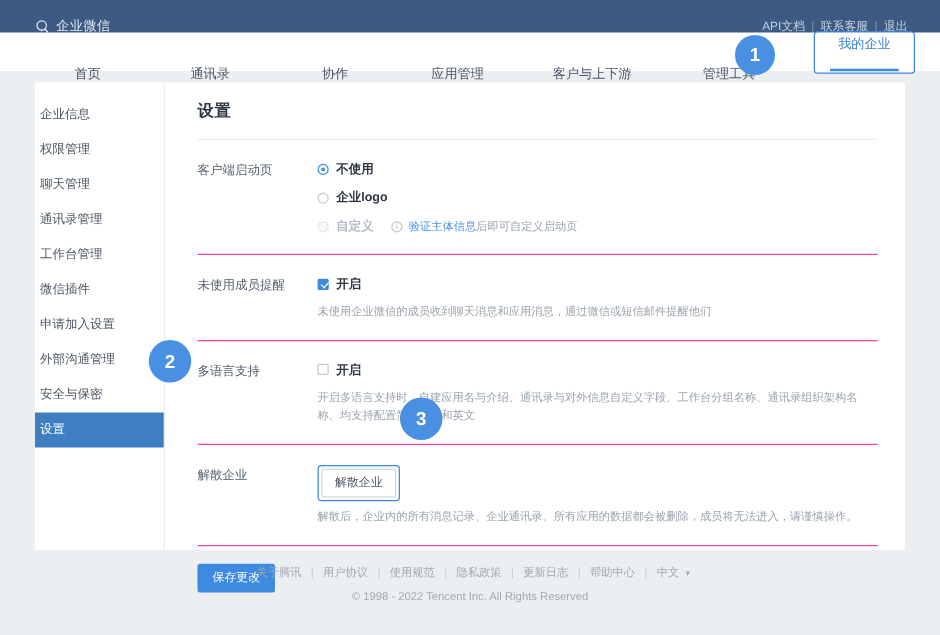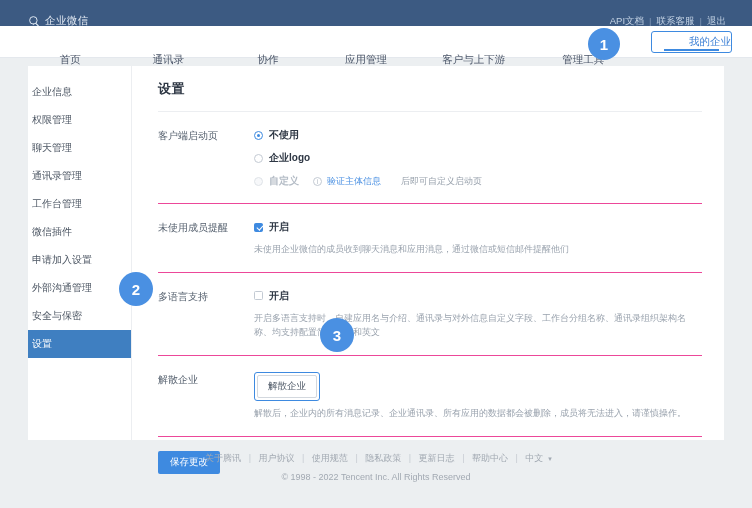--- a/index.html
+++ b/index.html
@@ -88,24 +88,24 @@
   .nav-item:nth-child(4) { width: 104px; }
   .nav-item:nth-child(5) { width: 120px; }
   .nav-item:nth-child(6) { width: 108px; }
 
   .nav-item-active {
     width: 84px;
     margin-left: 16px;
     color: #3a7fd5;
     border: 1.5px solid #3e8ae0;
     border-radius: 3px;
-    height: 22px;
+    height: 34px;
     line-height: 18px;
     font-size: 10.5px;
-    text-align: right;
+    text-align: center;
     position: relative;
     cursor: pointer;
     background: #fff;
   }
   .nav-item-active .underline {
     position: absolute;
     left: 12px; right: 12px;
     bottom: 1px;
     height: 2px;
     background: #3e8ae0;
@@ -242,21 +242,20 @@
     flex: none;
   }
   .link-blue {
     color: #4a90e2;
     font-size: 9px;
     cursor: pointer;
   }
   .hint-gray {
     color: #98a1ac;
     font-size: 9px;
-    padding-left: 20px;
   }
 
   .desc {
     font-size: 9px;
     color: #9aa3ae;
     line-height: 1.55;
     margin-top: 6px;
     max-width: 470px;
     font-family: Liberation Serif, serif;
   }

